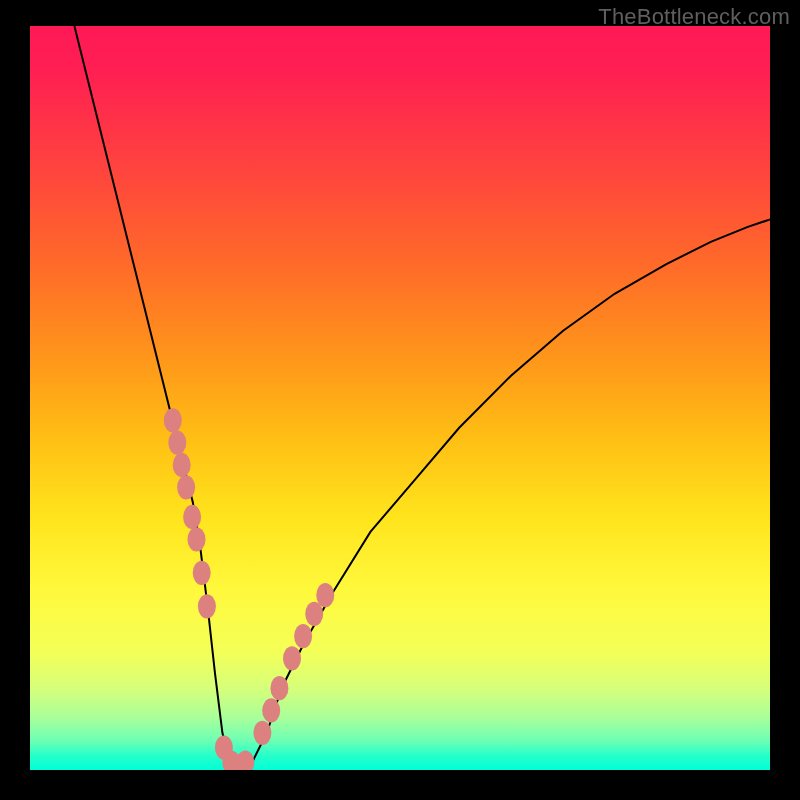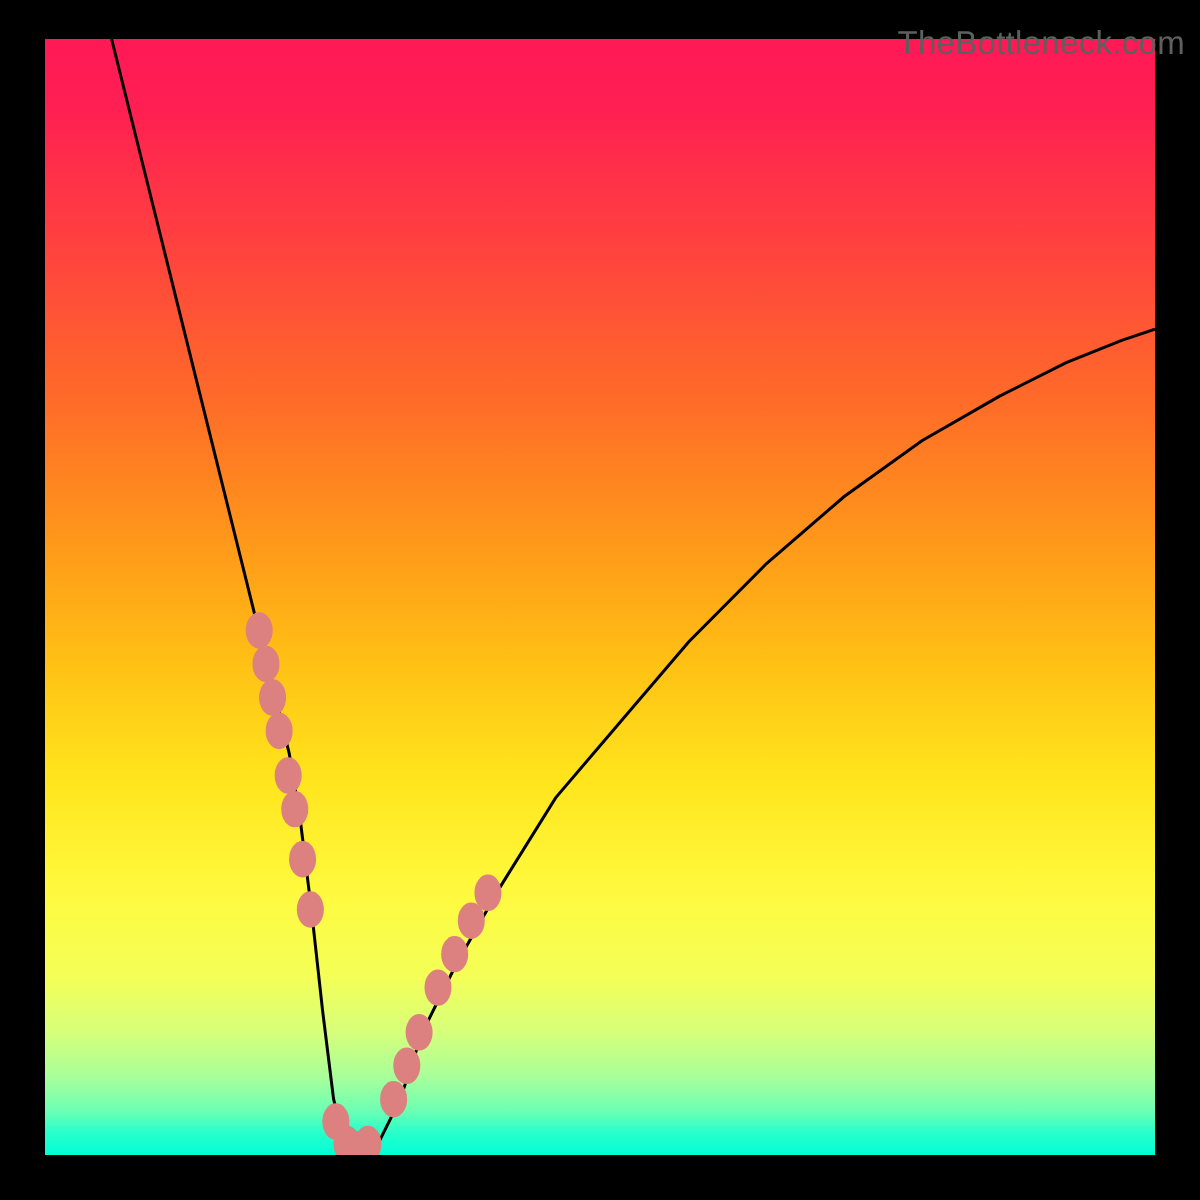--- a/index.html
+++ b/index.html
@@ -35,21 +35,21 @@
       #f4ff57 84%,
       #d6ff7a 89%,
       #a8ff9a 93%,
       #6effb3 96%,
       #28ffcb 98%,
       #00ffd6 100%
     );
   }
   .watermark {
     position: absolute;
-    top: 16px;
+    top: 4px;
     right: 10px;
     color: #5f5f5f;
     font-size: 22px;
     font-weight: 500;
     letter-spacing: 0.2px;
   }
   svg.curve {
     position: absolute;
     left: 0;
     top: 0;

